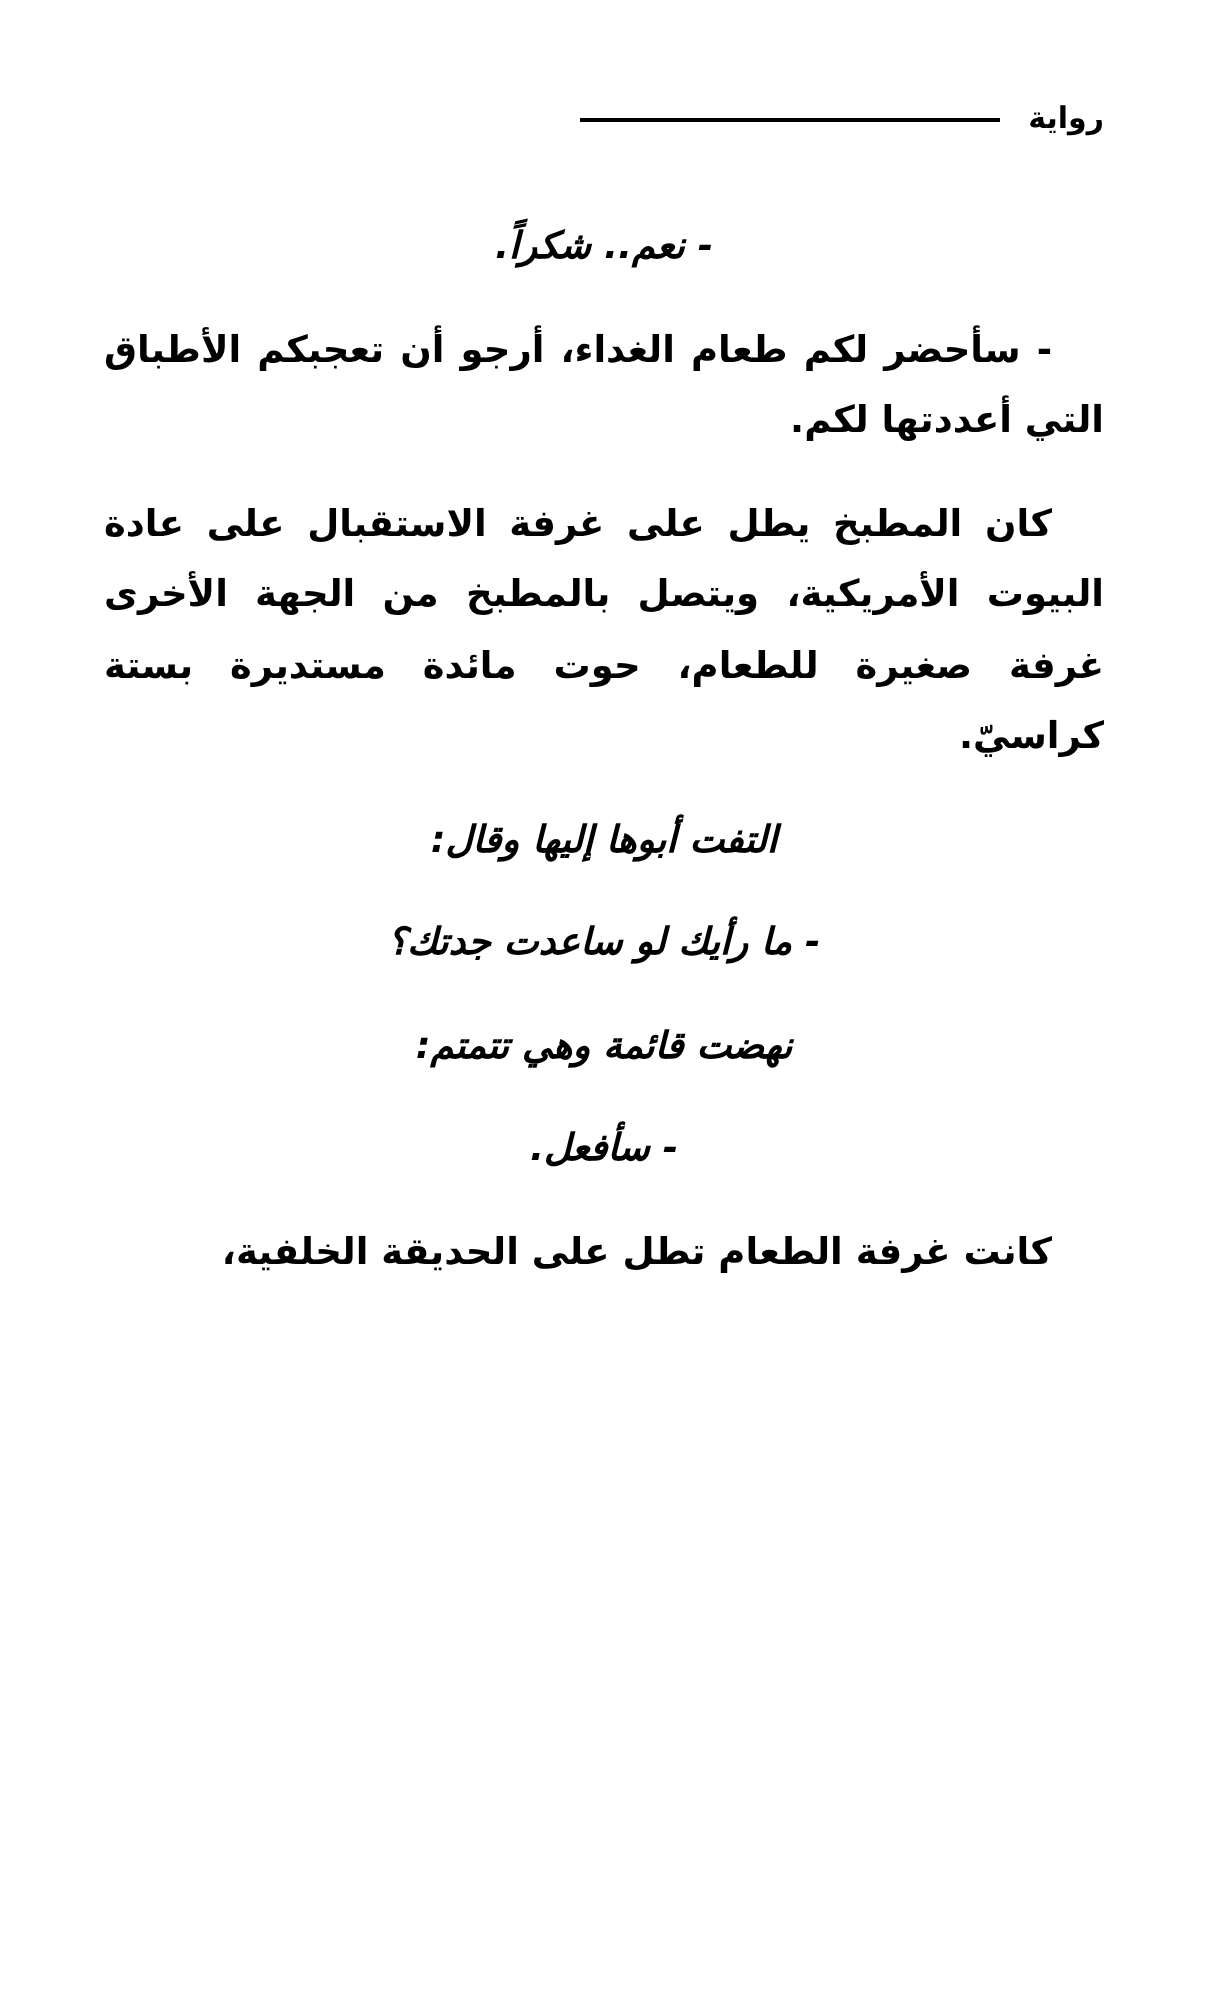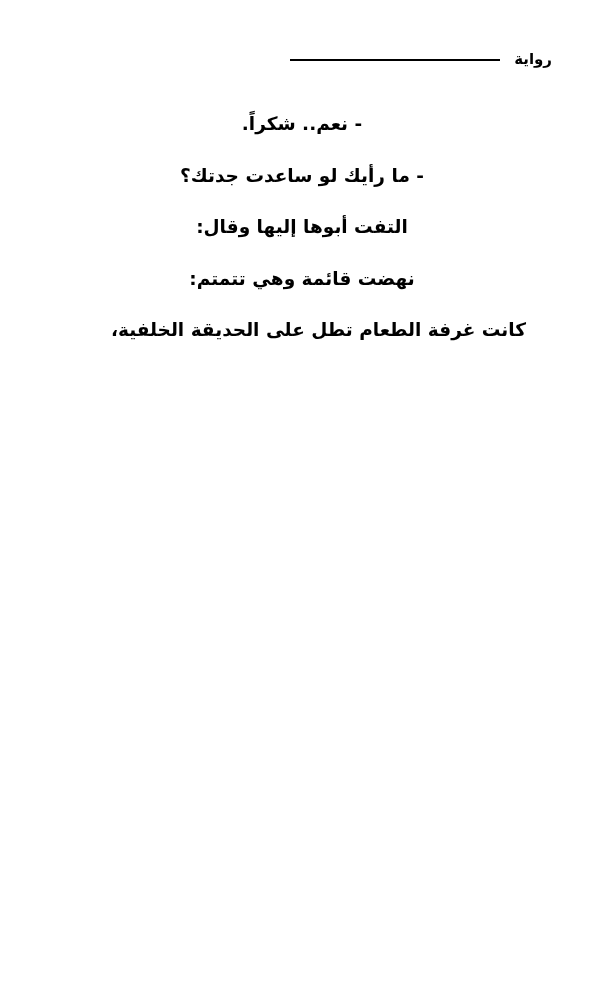--- a/index.html
+++ b/index.html
@@ -54,33 +54,37 @@
     line-height: 1.92;
     margin: 0 0 16px 0;
     text-indent: 26px;
     font-weight: 600;
     letter-spacing: 0;
   }
   .para.center-ish {
     text-align: center;
     text-align-last: center;
     text-indent: 0;
+    font-style: italic;
   }
 </style>
 </head>
 <body>
 
 <div class="page">
 
   <div class="header">
     <div class="header-title">رواية</div>
     <div class="header-rule"></div>
   </div>
 
   <div class="content">
     <p class="para center-ish">- نعم.. شكراً.</p>
+    <p class="para">- سأحضر لكم طعام الغداء، أرجو أن تعجبكم الأطباق التي أعددتها لكم.</p>
+    <p class="para">كان المطبخ يطل على غرفة الاستقبال على عادة البيوت الأمريكية، ويتصل بالمطبخ من الجهة الأخرى غرفة صغيرة للطعام، حوت مائدة مستديرة بستة كراسيّ.</p>
+    <p class="para center-ish">التفت أبوها إليها وقال:</p>
     <p class="para center-ish">- ما رأيك لو ساعدت جدتك؟</p>
-    <p class="para center-ish">التفت أبوها إليها وقال:</p>
     <p class="para center-ish">نهضت قائمة وهي تتمتم:</p>
+    <p class="para center-ish">- سأفعل.</p>
     <p class="para">كانت غرفة الطعام تطل على الحديقة الخلفية،</p>
   </div>
 
 </div>
 
 </body></html>

